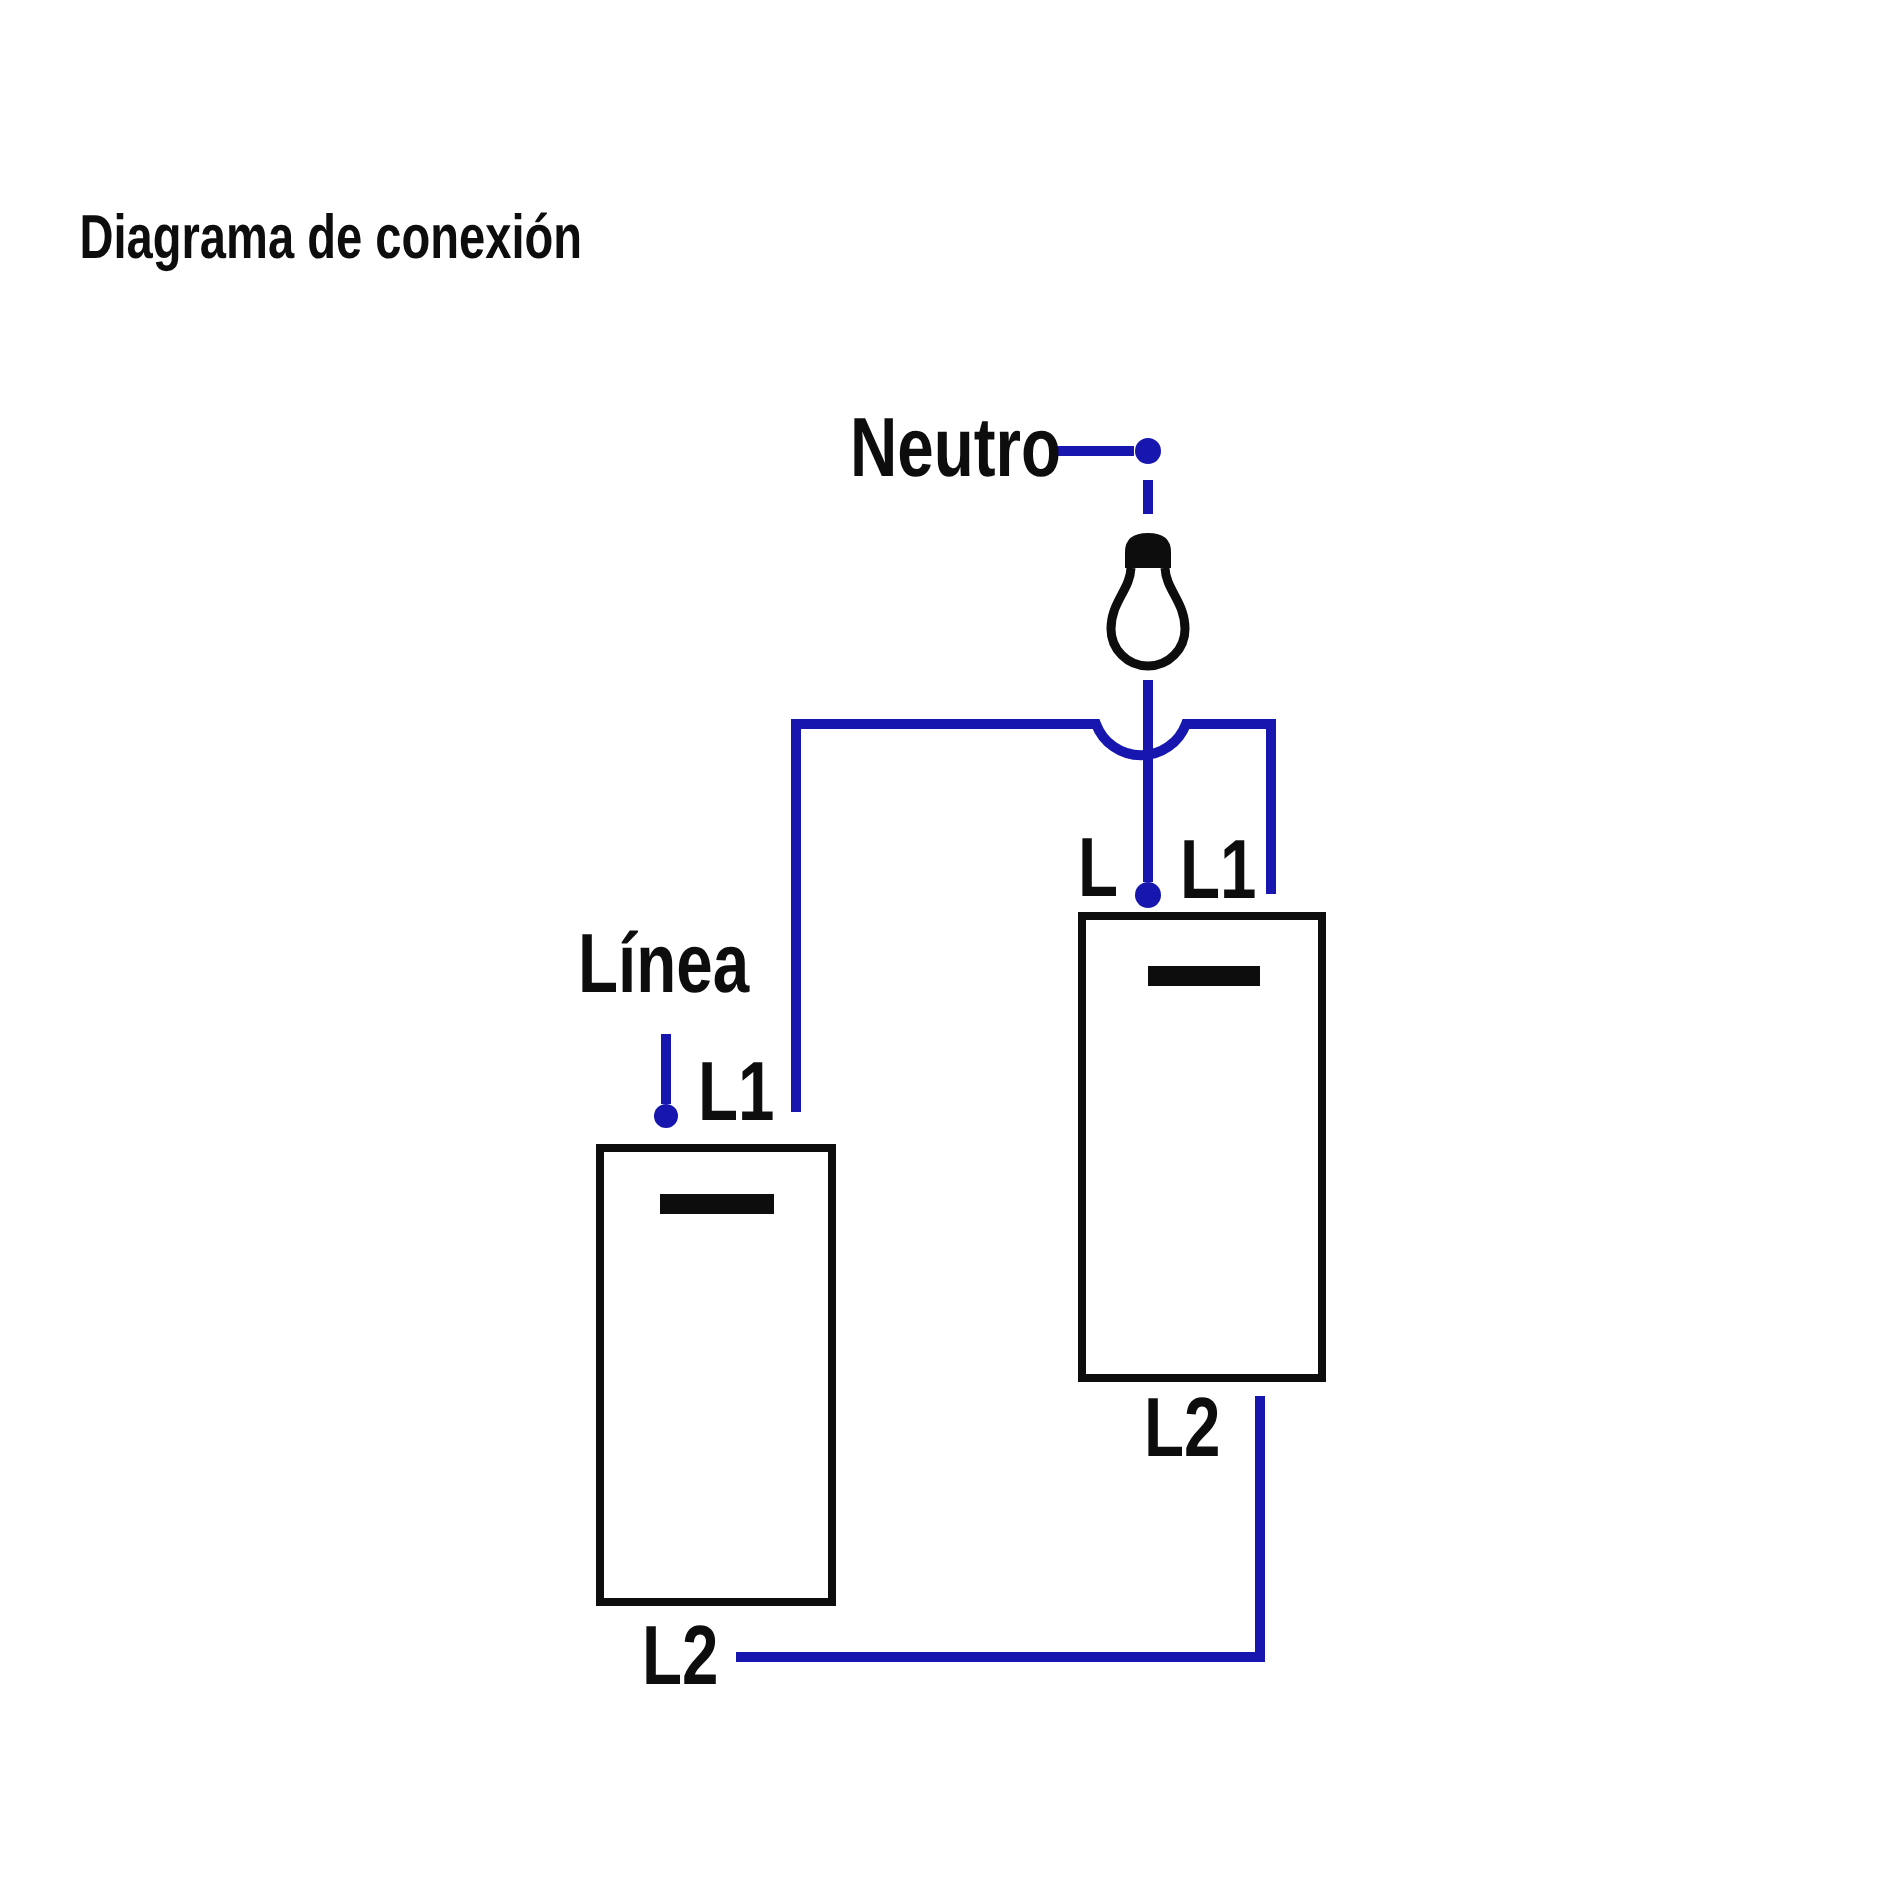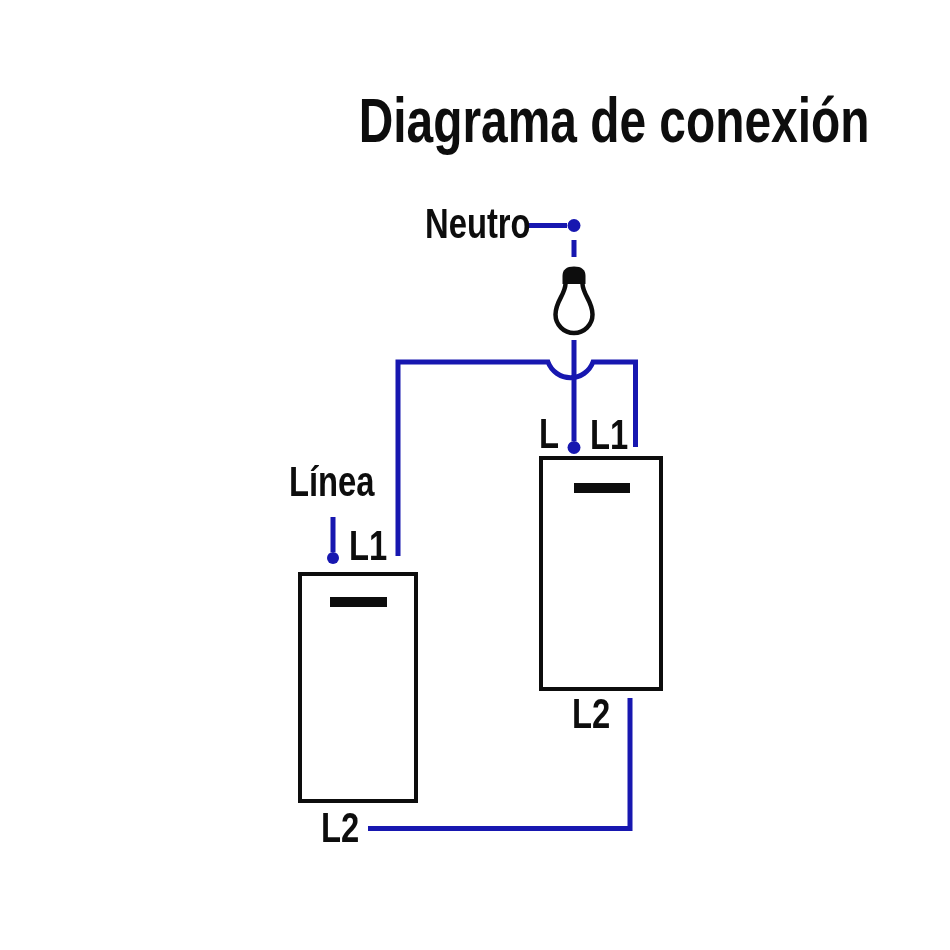--- a/index.html
+++ b/index.html
@@ -12,23 +12,23 @@
   .stage {
     position: relative;
     width: 950px;
     height: 950px;
     background: var(--background);
     overflow: hidden;
     font-family: "Liberation Sans", sans-serif;
   }
   .title {
     position: absolute;
-    left: 0; right: 0; top: 89px;
-    text-align: right;
-    font-size: 63px;
+    left: 0; right: 0; top: 103px;
+    text-align: left;
+    font-size: 31px;
     font-weight: bold;
     line-height: 1;
     color: var(--ink);
     white-space: nowrap;
   }
   .title > span {
     display: inline-block;
     transform: scaleX(0.76);
     transform-origin: 50% 0;
   }

